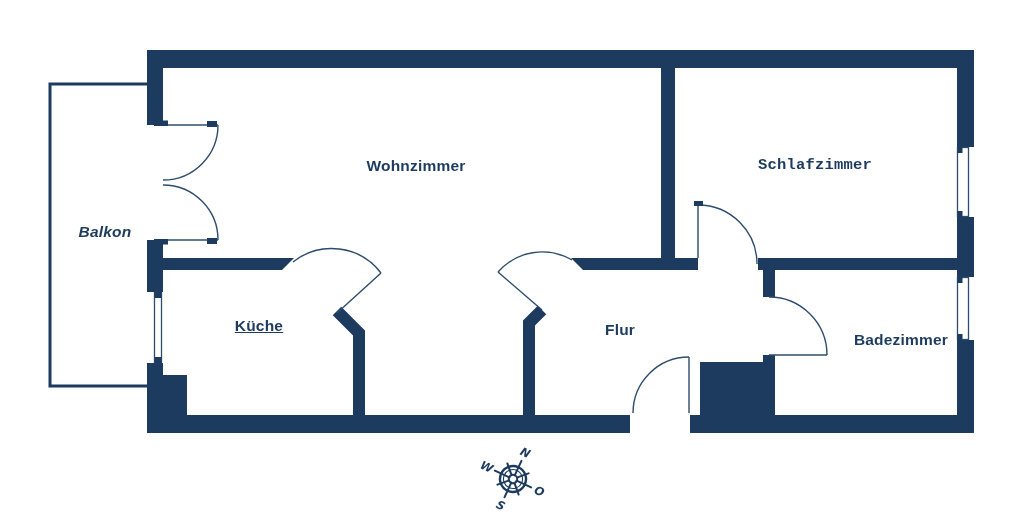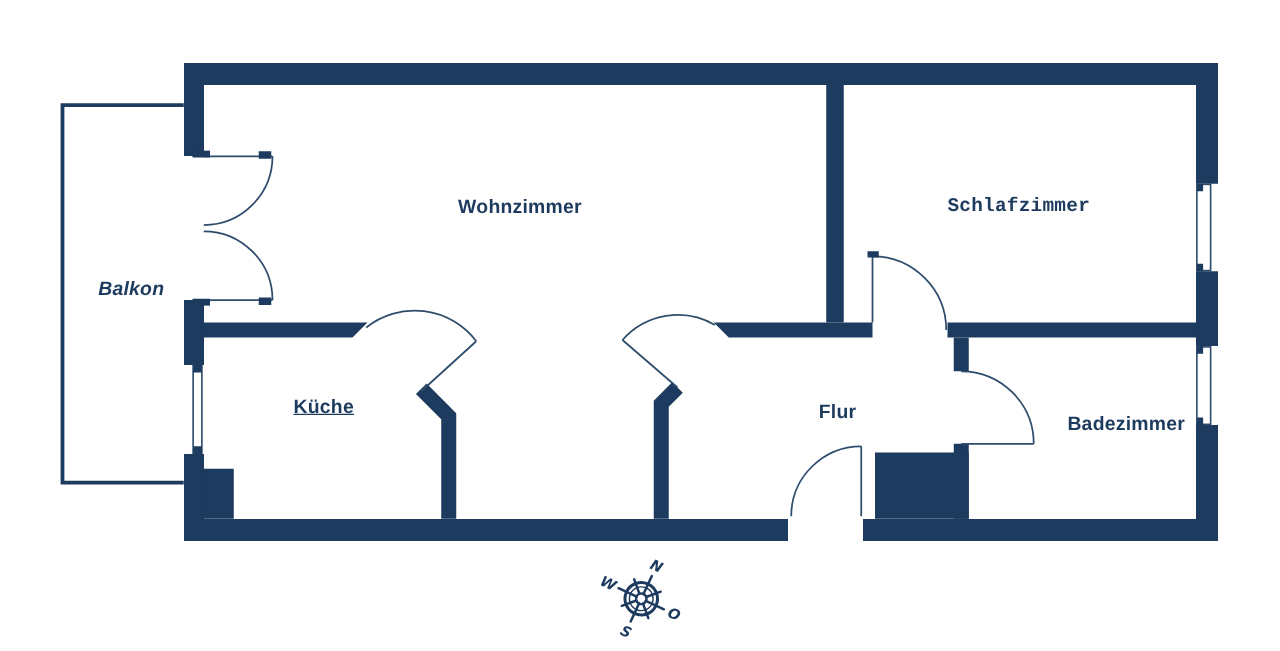--- a/index.html
+++ b/index.html
@@ -144,15 +144,15 @@
       <text class="compass-letter" x="29" y="0">O</text>
       <text class="compass-letter" x="0" y="29">S</text>
       <text class="compass-letter" x="-29" y="0">W</text>
     </g>
   </svg>
 
   <div class="room-label" style="left:416px;top:166px;">Wohnzimmer</div>
   <div class="room-label" style="left:815px;top:165px;font-family:Liberation Mono, monospace;">Schlafzimmer</div>
   <div class="room-label" style="left:105px;top:232px;font-style:italic;">Balkon</div>
   <div class="room-label" style="left:259px;top:326px;text-decoration:underline;">Küche</div>
-  <div class="room-label" style="left:670px;top:330px;">Flur</div>
+  <div class="room-label" style="left:620px;top:330px;">Flur</div>
   <div class="room-label" style="left:888px;top:340px;padding-left:26px;">Badezimmer</div>
 </div>
 
 </body></html>

